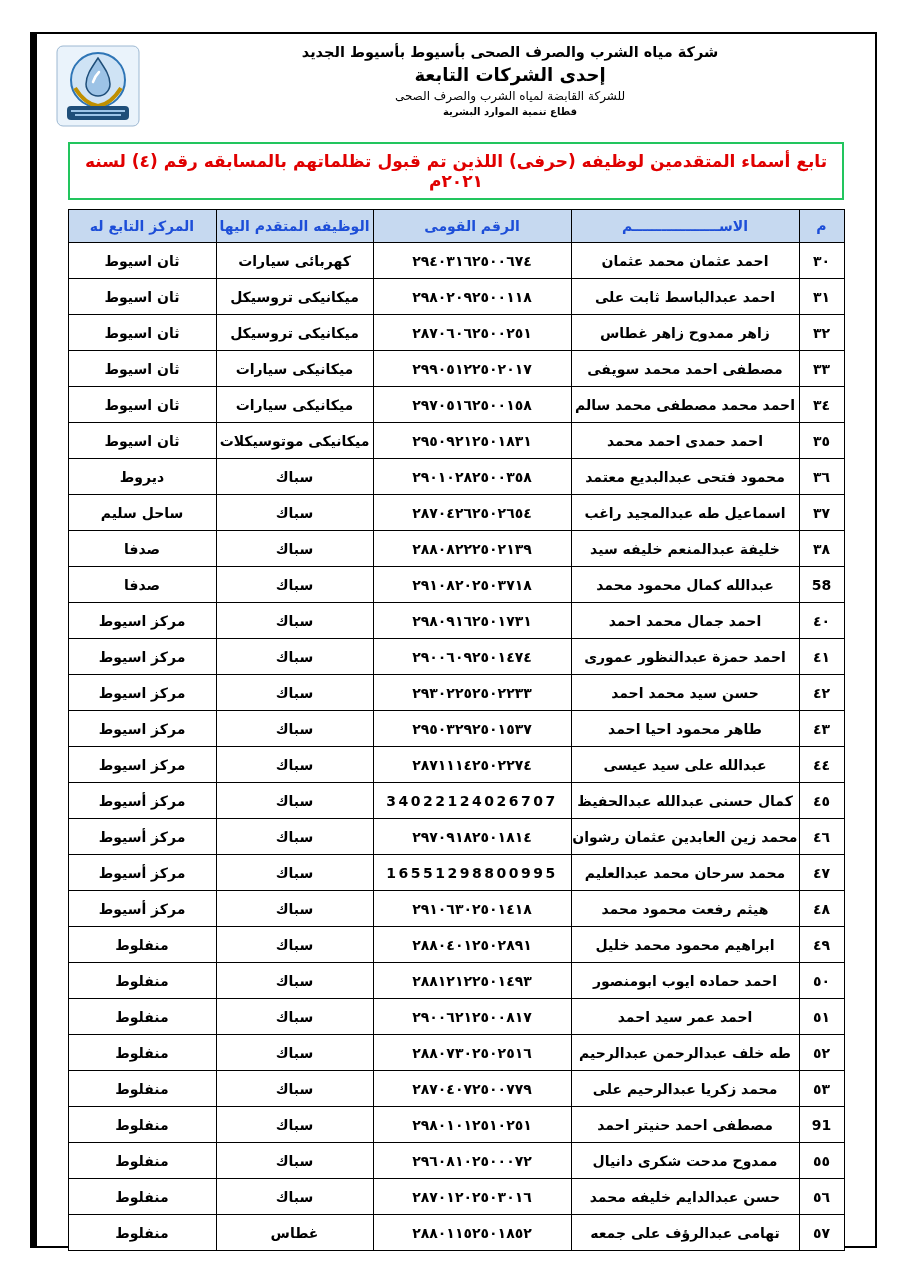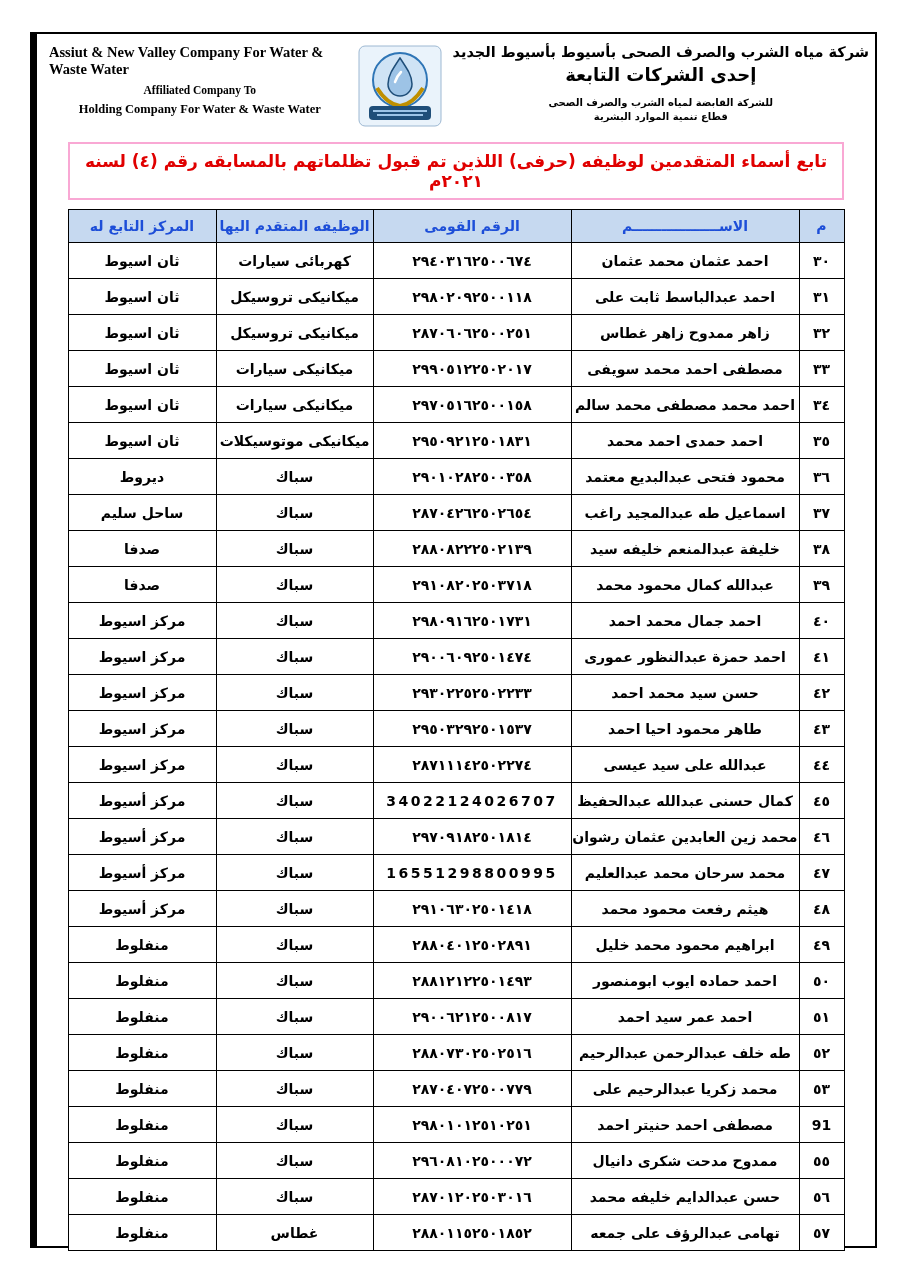--- a/index.html
+++ b/index.html
@@ -13,26 +13,26 @@
   
   .hdr { display:flex; align-items:flex-start; padding:10px 6px 0 12px; }
   .hdr-en { width:395px; font-family:"Liberation Serif", serif; color:#000; }
   .hdr-en .l1 { font-size:14.5px; font-weight:bold; }
   .hdr-en .l2 { font-size:11.5px; font-weight:bold; text-align:center; margin-top:6px; }
   .hdr-en .l3 { font-size:12.5px; font-weight:bold; text-align:center; margin-top:6px; }
   .hdr-logo { width:86px; height:84px; margin:0 6px; flex:0 0 auto; }
   .hdr-ar { flex:1; direction:rtl; text-align:center; color:#000; padding-left:4px; }
   .hdr-ar .a1 { font-size:14.5px; font-weight:bold; white-space:nowrap; }
   .hdr-ar .a2 { font-size:18px; font-weight:bold; margin-top:4px; }
-  .hdr-ar .a3 { font-size:10px; font-weight:bold; margin-top:12px; }
+  .hdr-ar .a3 { font-size:12px; font-weight:normal; margin-top:4px; }
   .hdr-ar .a4 { font-size:10px; font-weight:bold; margin-top:3px; }
   
   .title-box {
     direction:rtl; width:776px; margin:14px auto 0; box-sizing:border-box;
-    border:2px solid #f9a8d4; padding:7px 4px; text-align:center;
+    border:2px solid #22c55e; padding:7px 4px; text-align:center;
     color:#e00000; font-size:17px; font-weight:bold; background:#fff;
   }
   
   table.applicants {
     direction:rtl; width:776px; margin:9px auto 0;
     border-collapse:collapse; table-layout:fixed;
   }
   table.applicants th, table.applicants td {
     border:1px solid #000; text-align:center; vertical-align:middle;
     font-weight:bold; overflow:hidden; white-space:nowrap;
@@ -49,25 +49,20 @@
   col.w-job { width:157px; }
   col.w-center { width:148px; }
 </style>
 </head>
 <body>
 
 <div class="page">
   <div class="frame">
 
     <div class="hdr">
-      <div class="hdr-en">
-        <div class="l1">Assiut &amp; New Valley Company For Water  &amp; Waste Water</div>
-        <div class="l2">Affiliated Company To</div>
-        <div class="l3">Holding Company For Water &amp; Waste Water</div>
-      </div>
 
       <div class="hdr-logo">
         <svg width="86" height="84" viewBox="0 0 86 84">
           <rect x="2" y="2" width="82" height="80" rx="6" fill="#eaf3fb" stroke="#9db8d2" stroke-width="1"></rect>
           <circle cx="43" cy="36" r="27" fill="#cfe3f5" stroke="#2e75b6" stroke-width="2"></circle>
           <path d="M20 44 Q30 60 43 62 Q56 60 66 44" stroke="#bf8f00" stroke-width="4" fill="none"></path>
           <path d="M43 14 C51 26 55 32 55 40 a12 12 0 1 1 -24 0 C31 32 35 26 43 14 Z" fill="#9dc3e6" stroke="#1f4e79" stroke-width="1.5"></path>
           <path d="M38 38 q2 -6 6 -10" stroke="#ffffff" stroke-width="2.5" fill="none" stroke-linecap="round"></path>
           <rect x="12" y="62" width="62" height="14" rx="4" fill="#1f4e79"></rect>
           <rect x="16" y="66" width="54" height="2" fill="#9dc3e6"></rect>
@@ -160,21 +155,21 @@
             <td class="c-center">ساحل سليم</td>
           </tr>
           <tr>
             <td class="c-no">٣٨</td>
             <td class="c-name">خليفة عبدالمنعم خليفه سيد</td>
             <td class="c-id">٢٨٨٠٨٢٢٢٥٠٢١٣٩</td>
             <td class="c-job">سباك</td>
             <td class="c-center">صدفا</td>
           </tr>
           <tr>
-            <td class="c-no">٣٩</td>
+            <td class="c-no">58</td>
             <td class="c-name">عبدالله كمال محمود محمد</td>
             <td class="c-id">٢٩١٠٨٢٠٢٥٠٣٧١٨</td>
             <td class="c-job">سباك</td>
             <td class="c-center">صدفا</td>
           </tr>
           <tr>
             <td class="c-no">٤٠</td>
             <td class="c-name">احمد جمال محمد احمد</td>
             <td class="c-id">٢٩٨٠٩١٦٢٥٠١٧٣١</td>
             <td class="c-job">سباك</td>

